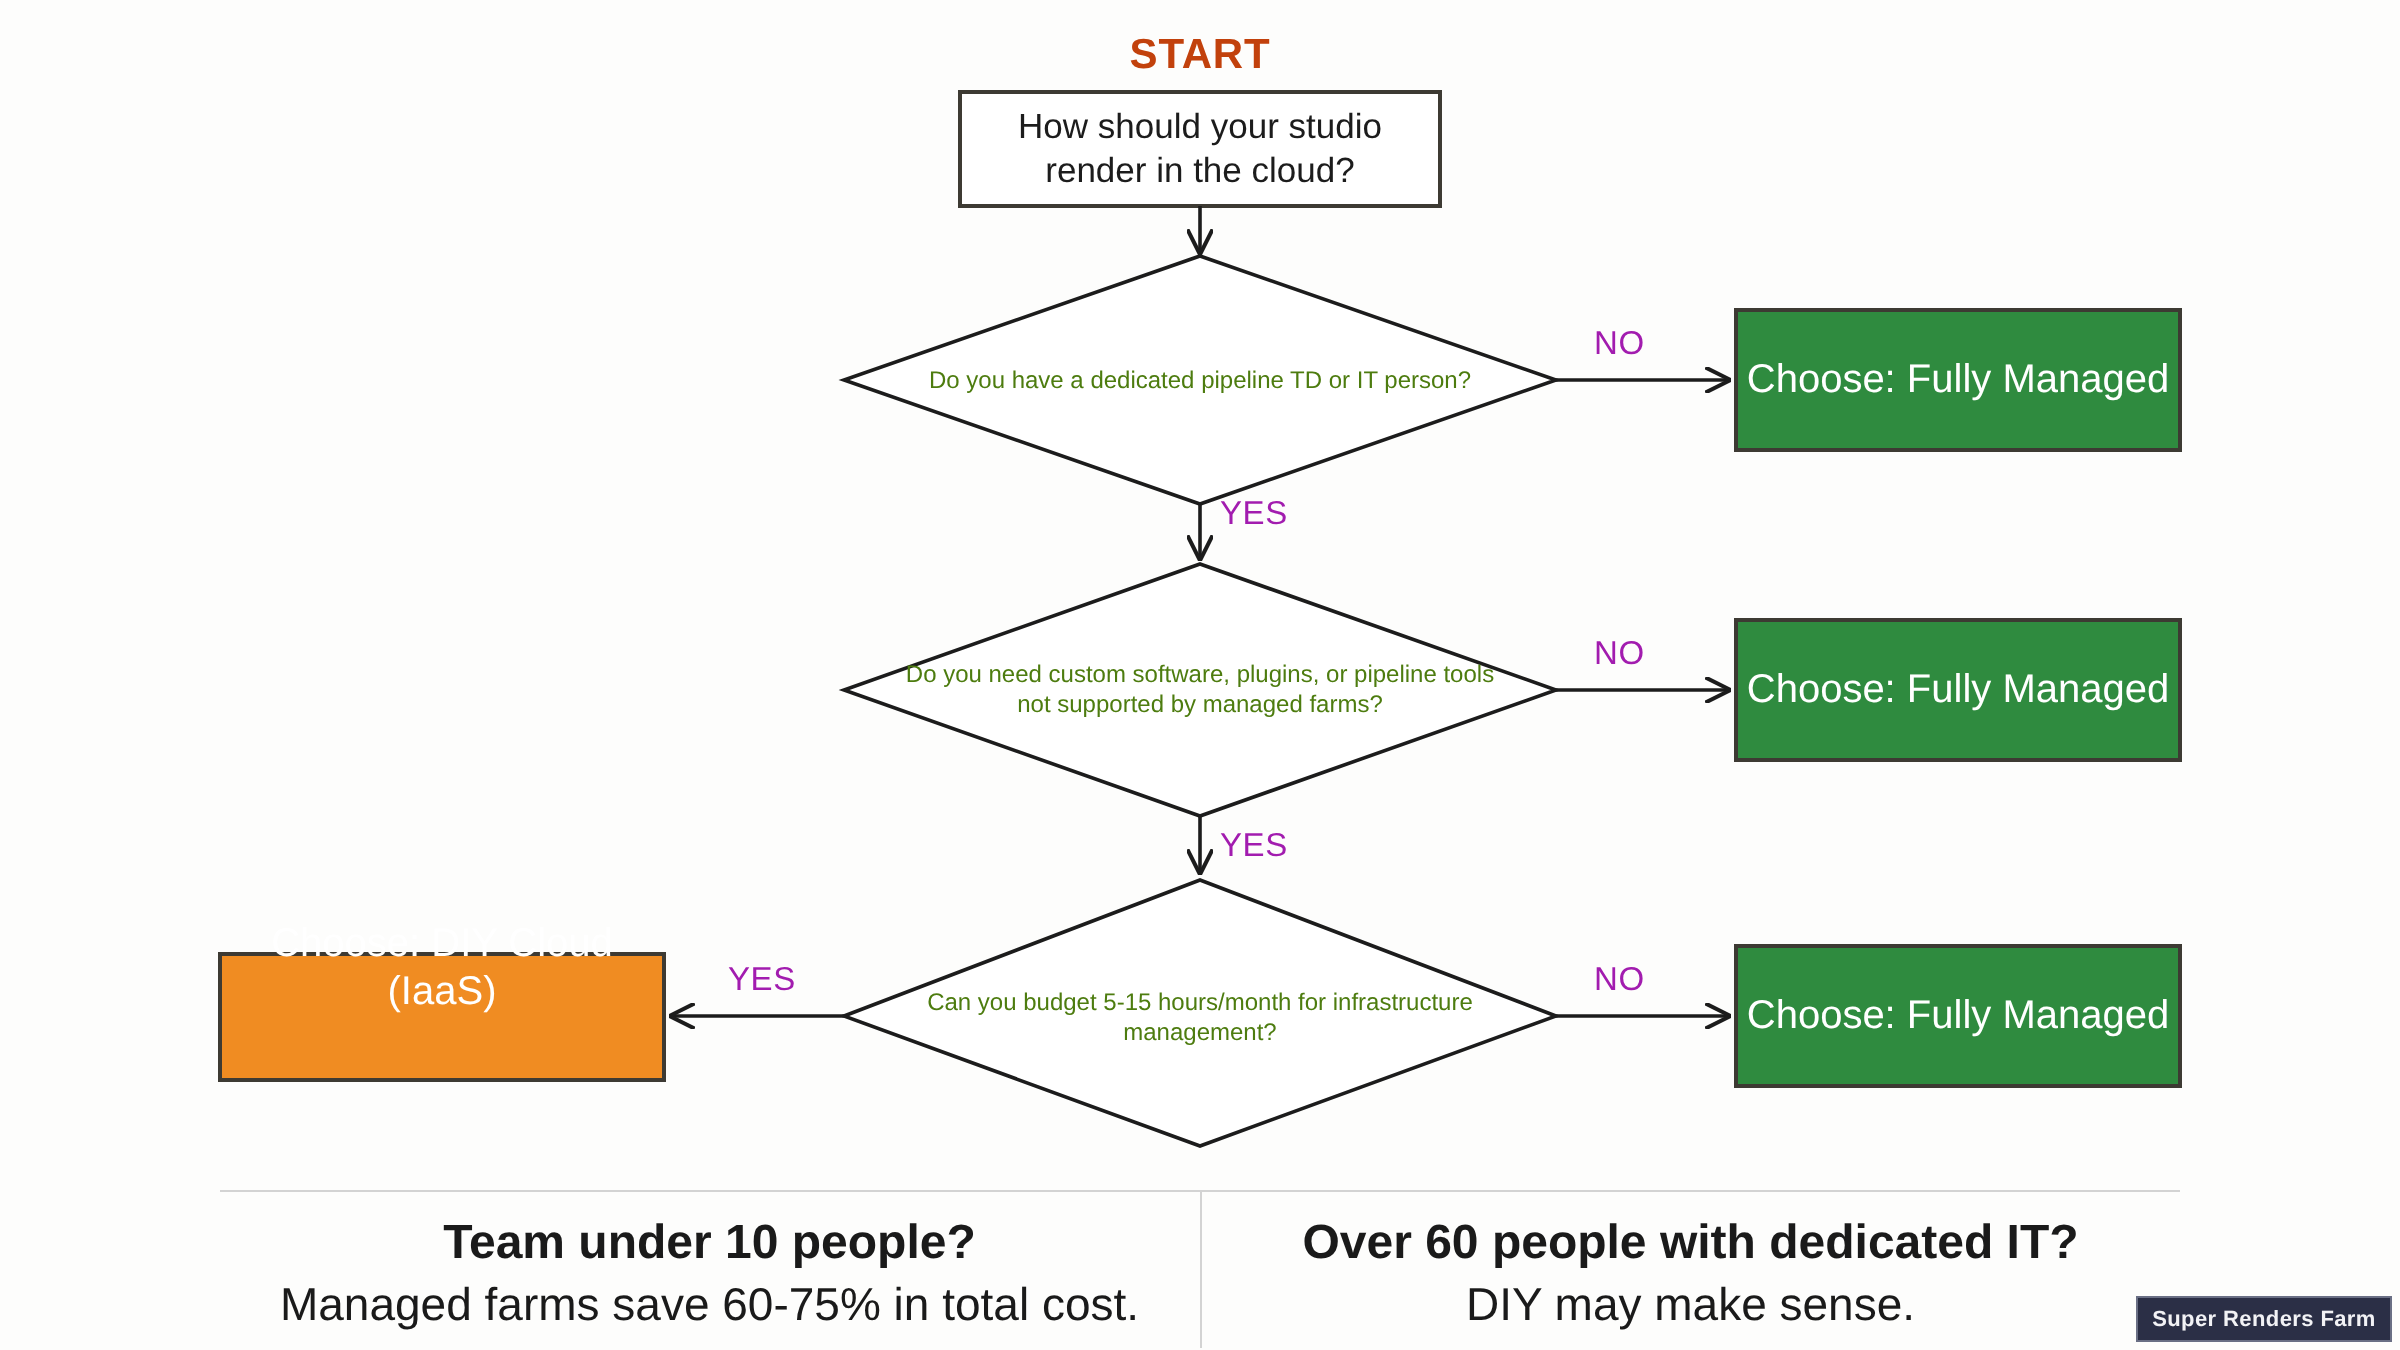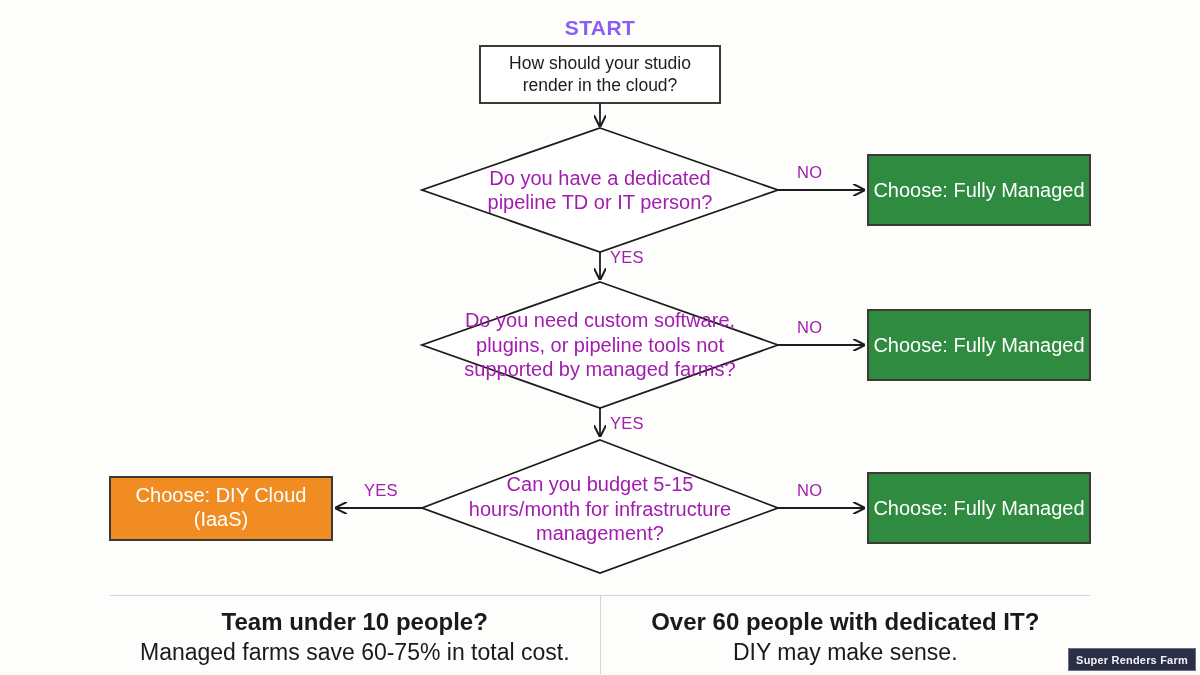--- a/index.html
+++ b/index.html
@@ -36,46 +36,46 @@
   
   #start-caption {
     position: absolute;
     left: 480px;
     top: 16px;
     width: 240px;
     text-align: center;
     font-size: 21px;
     font-weight: bold;
     letter-spacing: 0.4px;
-    color: #8b5cf6;
+    color: #c2410c;
   }
   
   #start-box-text {
     left: 484px;
     top: 48px;
     width: 232px;
     height: 53px;
     font-size: 17.5px;
     color: #1c1c1c;
   }
   
-  .diamond-text { font-size: 20px; color: #a21caf; }
+  .diamond-text { font-size: 12px; color: #4d7c0f; }
   #d1-text { left: 455px; top: 152px; width: 290px; height: 76px; }
   #d2-text { left: 448px; top: 298px; width: 304px; height: 94px; }
   #d3-text { left: 455px; top: 462px; width: 290px; height: 94px; }
   
   .result-text {
     font-size: 20px;
     color: #ffffff;
     font-weight: normal;
   }
   #g1-text { left: 870px; top: 157px; width: 218px; height: 66px; }
   #g2-text { left: 870px; top: 312px; width: 218px; height: 66px; }
   #g3-text { left: 870px; top: 475px; width: 218px; height: 66px; }
-  #o1-text { left: 112px; top: 477px; width: 218px; height: 60px; }
+  #o1-text { left: 112px; top: 454px; width: 218px; height: 60px; }
   
   .edge-label {
     position: absolute;
     font-size: 16.5px;
     font-weight: normal;
     color: #a21caf;
     letter-spacing: 0.3px;
     white-space: nowrap;
   }
   #lbl-no-1 { left: 797px; top: 163px; }

